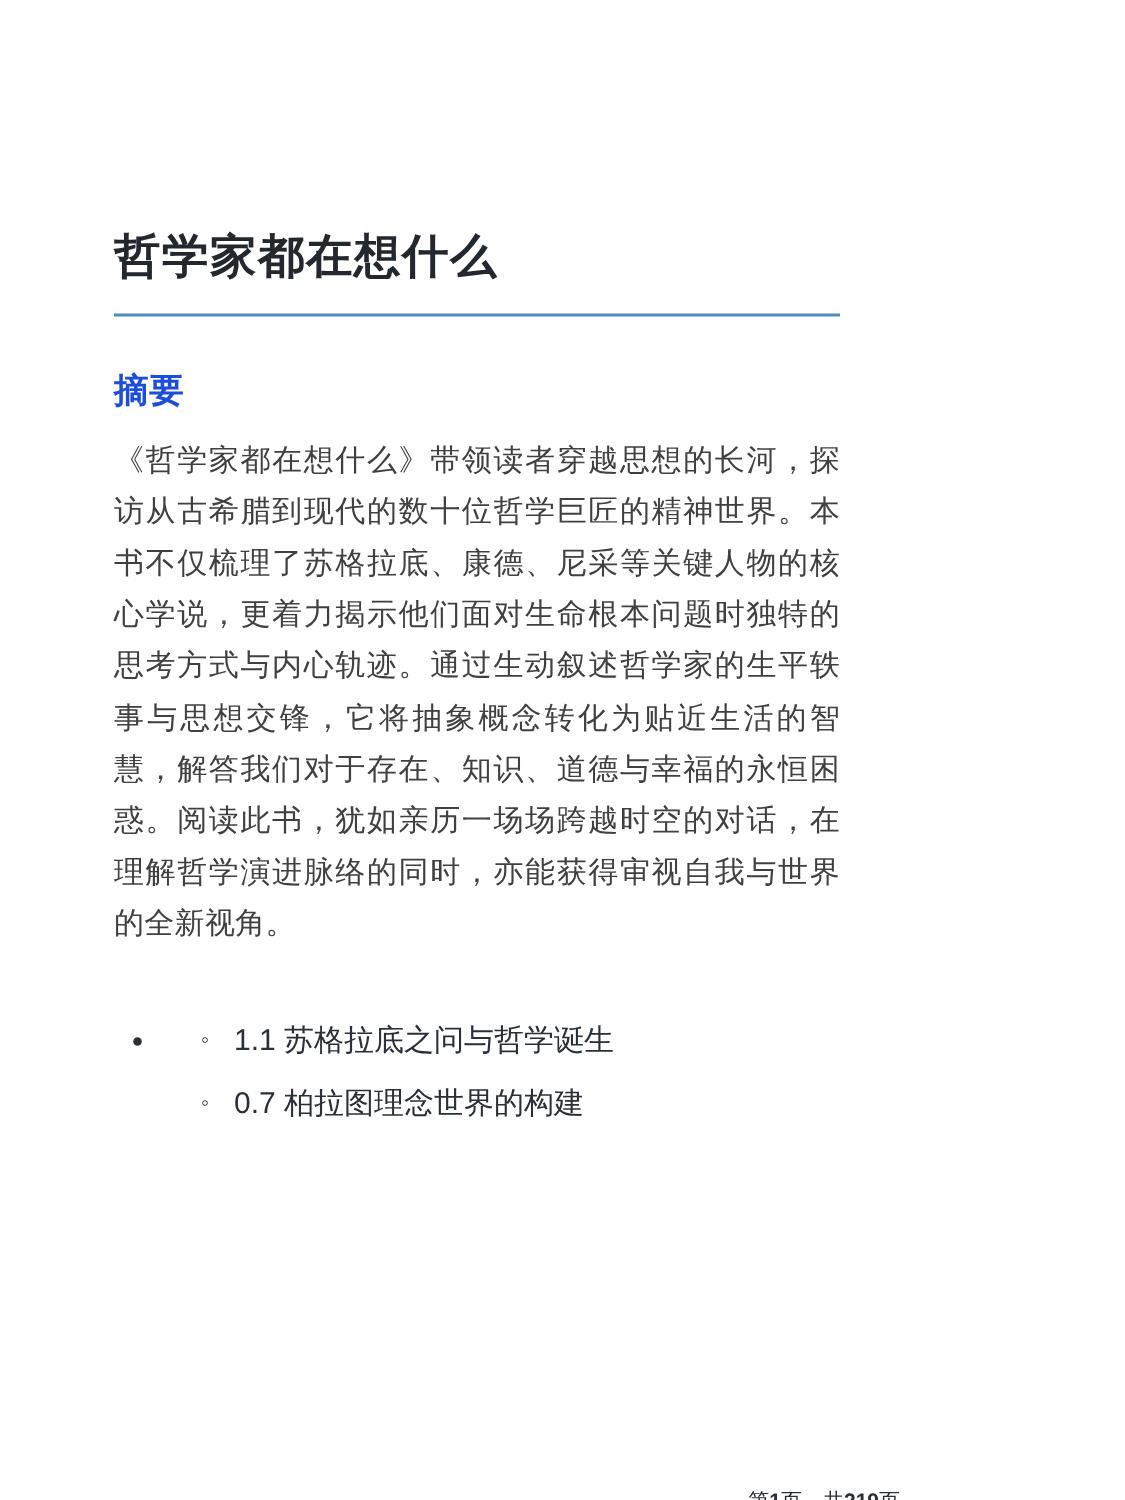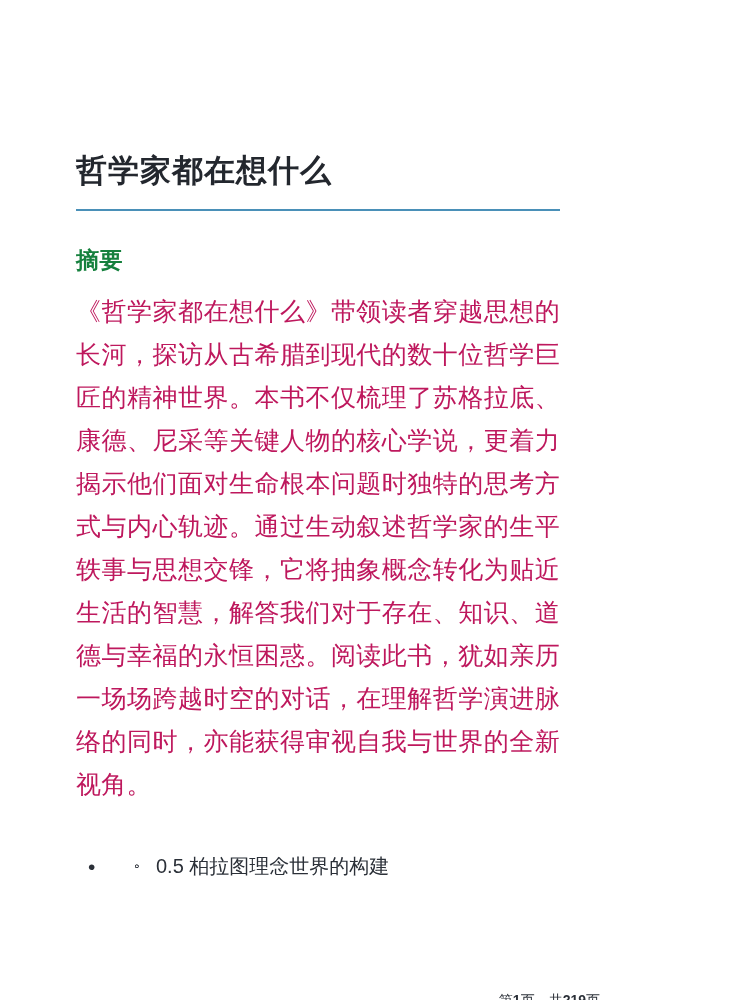--- a/index.html
+++ b/index.html
@@ -32,28 +32,28 @@
   }
   .title-rule {
     height: 2px;
     background: #4a90b8;
     width: 100%;
     margin: 0 0 34px 0;
   }
   .section-heading {
     font-size: 23px;
     font-weight: bold;
-    color: #15803d;
+    color: #1d4ed8;
     margin: 0 0 14px 0;
     letter-spacing: 0.5px;
   }
   .abstract-body {
-    font-size: 25px;
+    font-size: 20px;
     line-height: 1.72;
-    color: #be185d;
+    color: #404040;
     text-align: justify;
     text-justify: inter-ideograph;
     margin: 0 0 44px 0;
     letter-spacing: 0.2px;
   }
   .toc {
     margin: 0;
     padding: 0;
     list-style: none;
   }
@@ -118,24 +118,25 @@
   <h2 class="section-heading">摘要</h2>
   <p class="abstract-body">《哲学家都在想什么》带领读者穿越思想的长河，探访从古希腊到现代的数十位哲学巨匠的精神世界。本书不仅梳理了苏格拉底、康德、尼采等关键人物的核心学说，更着力揭示他们面对生命根本问题时独特的思考方式与内心轨迹。通过生动叙述哲学家的生平轶事与思想交锋，它将抽象概念转化为贴近生活的智慧，解答我们对于存在、知识、道德与幸福的永恒困惑。阅读此书，犹如亲历一场场跨越时空的对话，在理解哲学演进脉络的同时，亦能获得审视自我与世界的全新视角。</p>
 
 
   <ul class="toc">
     <li class="toc-chapter">
       <span class="bullet">•</span>
       <ul class="toc-sub-list">
         <li class="toc-sub">
           <span class="bullet">◦</span>
+          <span>1.1 苏格拉底之问与哲学诞生</span>
         </li>
         <li class="toc-sub">
           <span class="bullet">◦</span>
-          <span>0.5 柏拉图理念世界的构建</span>
+          <span>0.7 柏拉图理念世界的构建</span>
         </li>
       </ul>
     </li>
   </ul>
 
   <div class="footer">
     <span>第</span><span class="num">1</span><span>页，共</span><span class="num">219</span><span>页</span>
   </div>
 
 </div>

